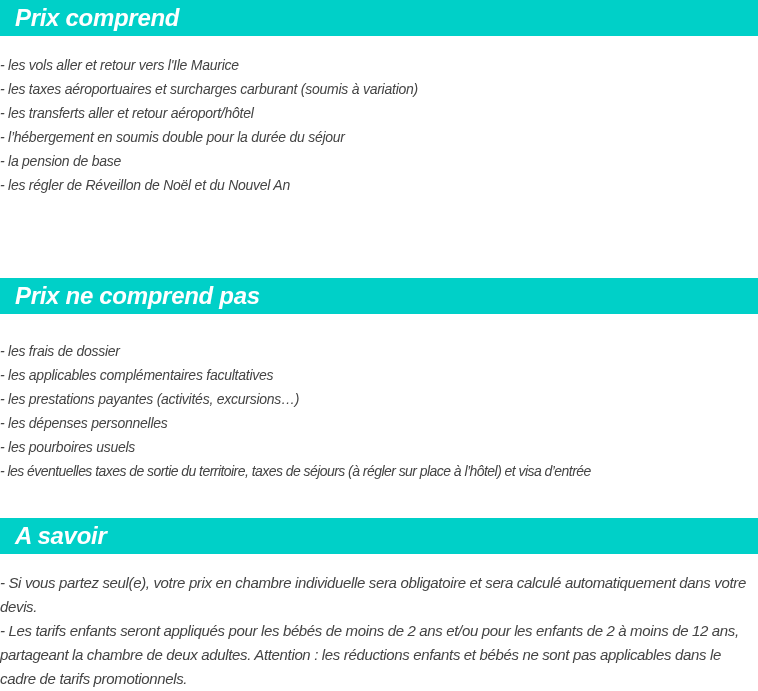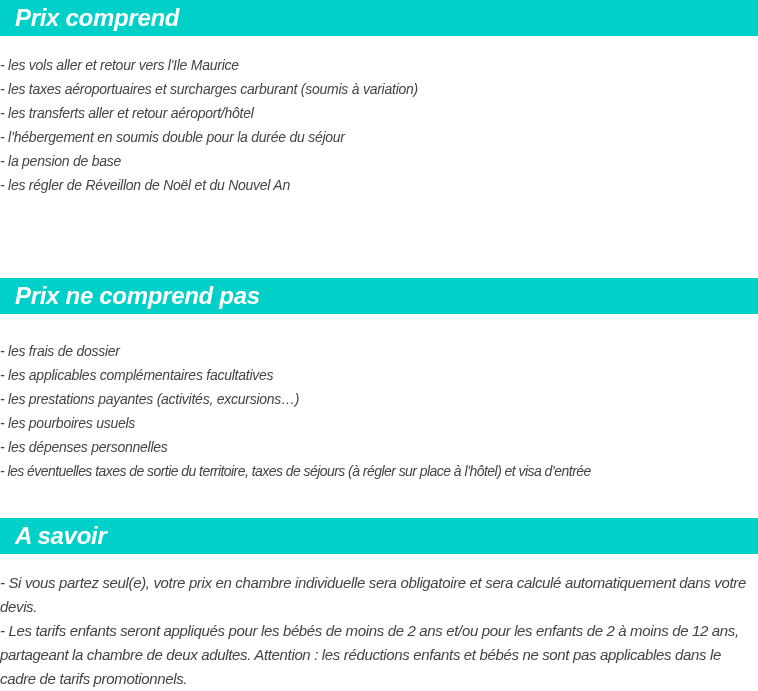--- a/index.html
+++ b/index.html
@@ -34,22 +34,22 @@
   <li>- les régler de Réveillon de Noël et du Nouvel An</li>
 </ul>
 
 <div class="section-bar" style="top:271px;margin-top:7px;">
   <h2 class="section-title">Prix ne comprend pas</h2>
 </div>
 <ul class="list" style="top:308px;margin-top:31px;">
   <li>- les frais de dossier</li>
   <li>- les applicables complémentaires facultatives</li>
   <li>- les prestations payantes (activités, excursions…)</li>
+  <li>- les dépenses personnelles</li>
   <li>- les pourboires usuels</li>
-  <li>- les dépenses personnelles</li>
   <li style="letter-spacing:-0.55px;">- les éventuelles taxes de sortie du territoire, taxes de séjours (à régler sur place à l’hôtel) et visa d’entrée</li>
 </ul>
 
 <div class="section-bar" style="top:518px;padding-left:11px;">
   <h2 class="section-title">A savoir</h2>
 </div>
 <p class="para" style="top:571px;">- Si vous partez seul(e), votre prix en chambre individuelle sera obligatoire et sera calculé automatiquement dans votre devis.</p>
 <p class="para" style="top:619px;">- Les tarifs enfants seront appliqués pour les bébés de moins de 2 ans et/ou pour les enfants de 2 à moins de 12 ans, partageant la chambre de deux adultes. Attention : les réductions enfants et bébés ne sont pas applicables dans le cadre de tarifs promotionnels.</p>
 
 </body></html>

